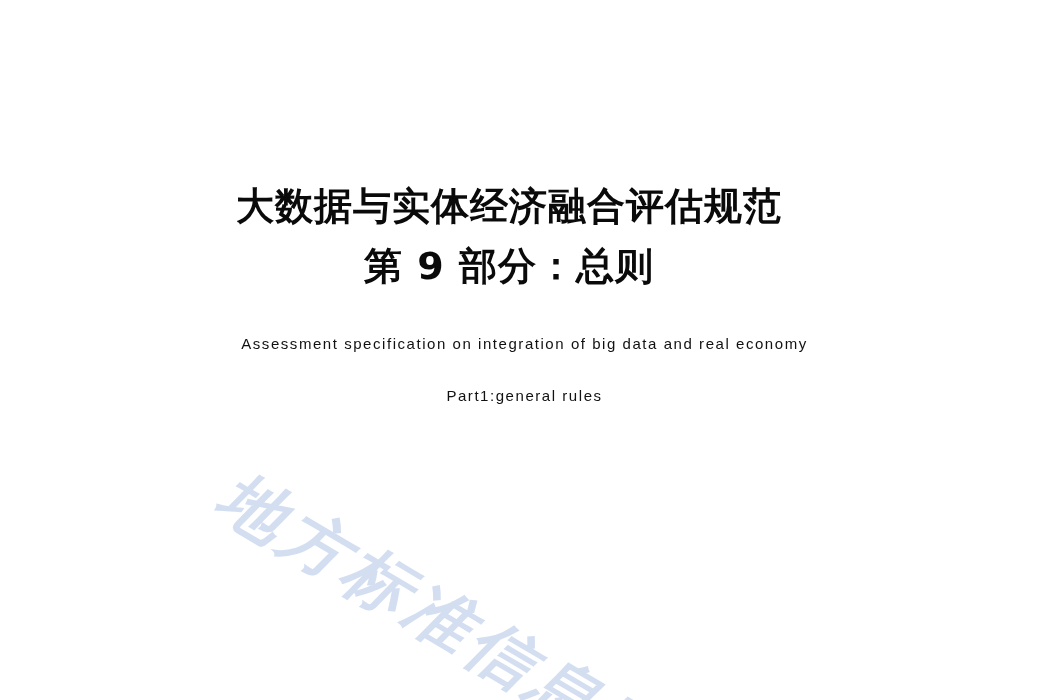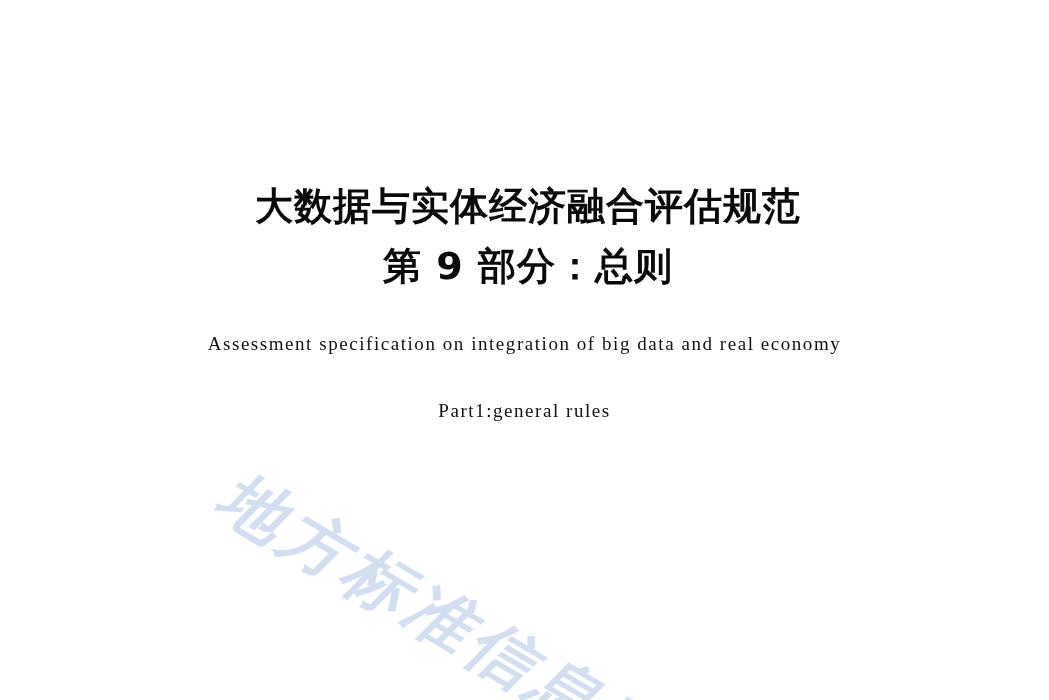--- a/index.html
+++ b/index.html
@@ -58,50 +58,49 @@
     width: 1049px;
     height: 700px;
   }
 
   .title-block {
     position: absolute;
     left: 0;
     top: 176px;
     width: 1018px;
     text-align: center;
-    padding-left: 19px;
   }
   .title-line {
     font-family: "DejaVu Sans", "Liberation Sans", sans-serif;
     font-size: 38px;
     line-height: 60px;
     font-weight: 700;
     color: #0a0a0a;
     letter-spacing: 1px;
     white-space: nowrap;
   }
 
   .subtitle-block {
     position: absolute;
     left: 0;
     top: 327px;
     width: 1049px;
     text-align: center;
   }
   .subtitle-line {
-    font-family: Liberation Serif, serif;
-    font-size: 19px;
+    font-family: Liberation Sans, sans-serif;
+    font-size: 15px;
     line-height: 34px;
     font-weight: 400;
     color: #111111;
     letter-spacing: 1.55px;
     white-space: nowrap;
   }
   .subtitle-line.second {
-    margin-top: 33px;
+    margin-top: 18px;
   }
 </style>
 </head>
 <body>
 
 <div id="page">
 
   <div id="watermark-layer">
     <div id="watermark-text">地方标准信息服务</div>
   </div>

